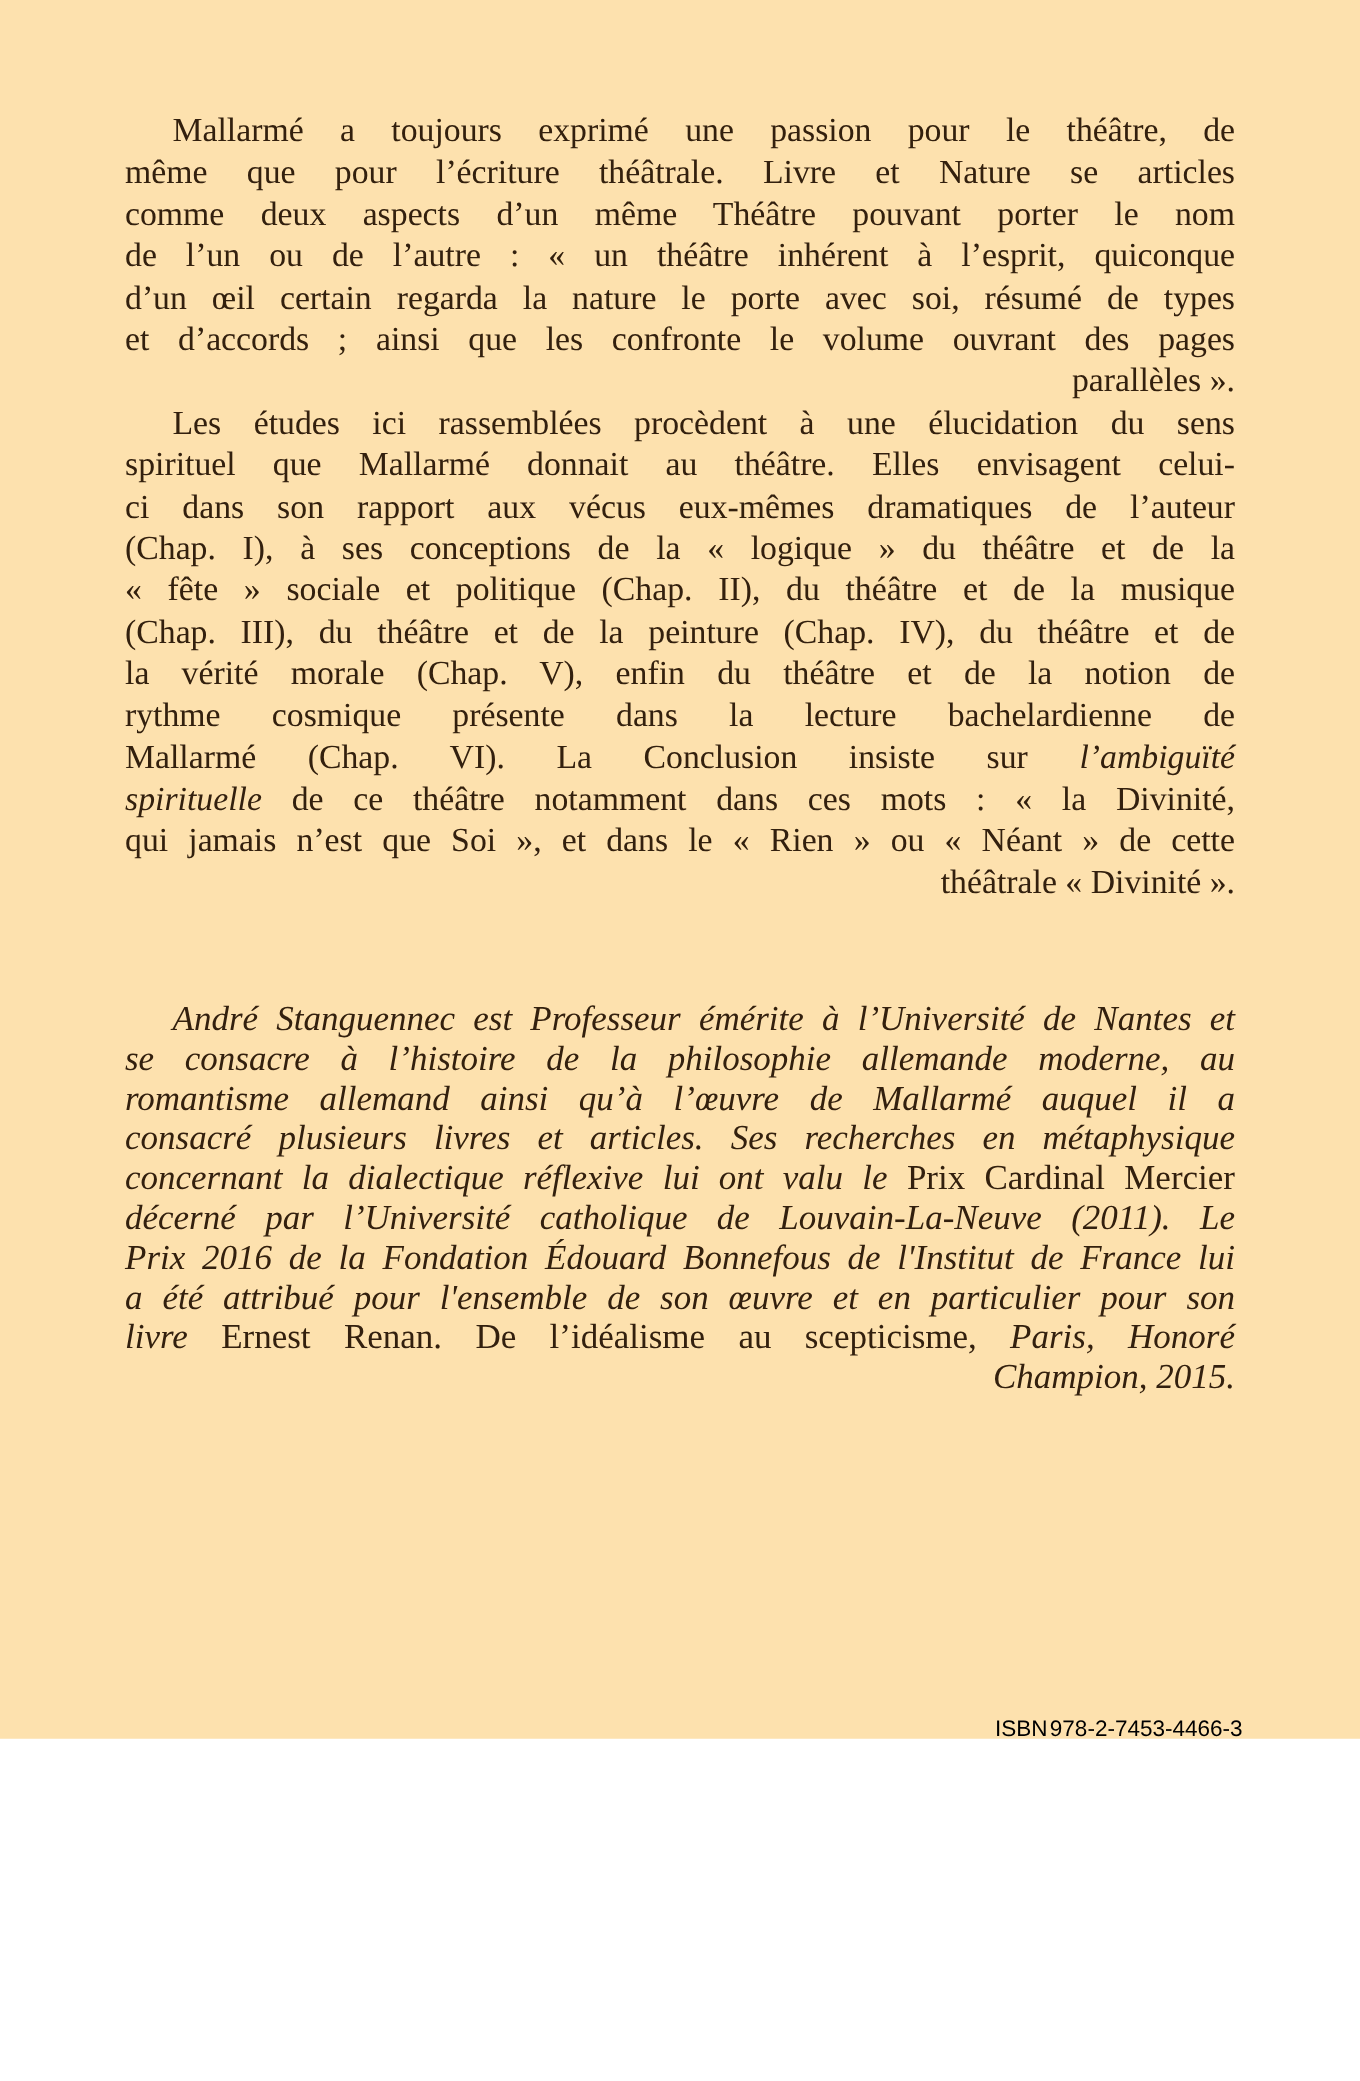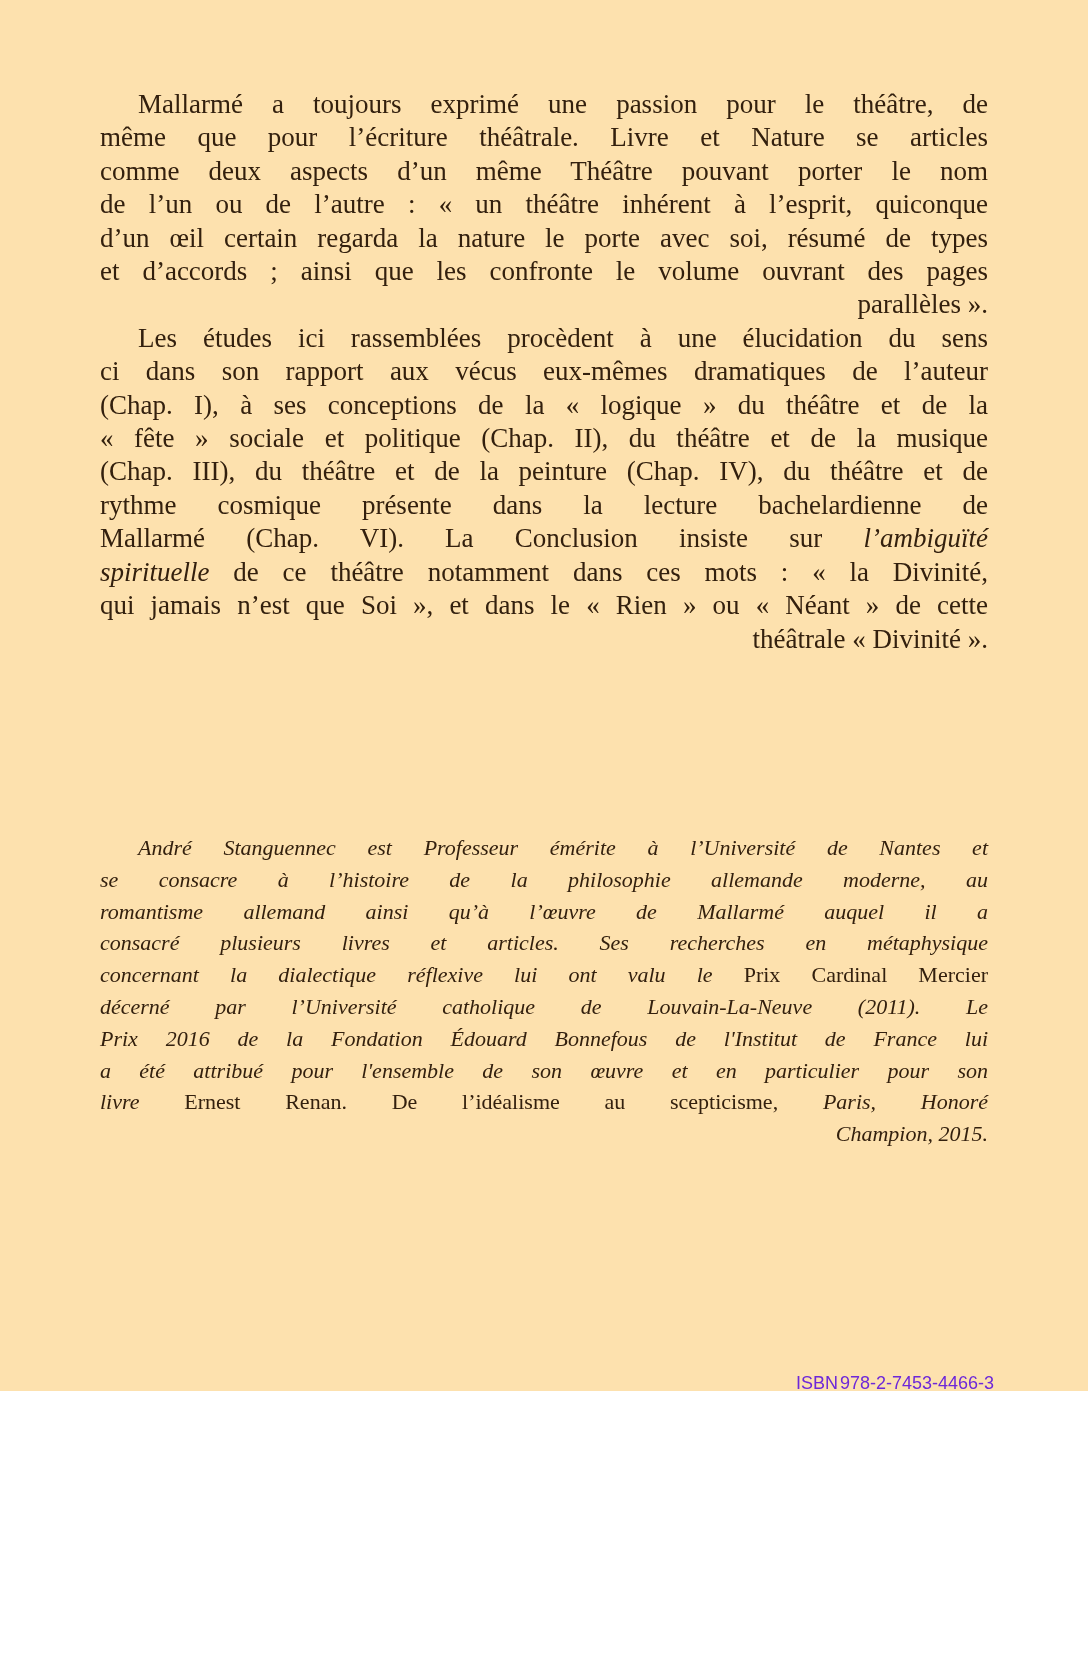--- a/index.html
+++ b/index.html
@@ -17,22 +17,22 @@
     position:absolute;
     left:100px;
     width:888px;
   }
   #synopsis{
     top:88px;
     font-size:27px;
     line-height:33.4px;
   }
   #bio{
-    top:832px;
-    font-size:22px;
+    top:800px;
+    font-size:28px;
     line-height:31.8px;
   }
   .tline{
     text-align:justify;
     text-align-last:justify;
     white-space:normal;
   }
   .tline.last{
     text-align:right;
     text-align-last:auto;
@@ -55,21 +55,21 @@
   .isbn-row{
     position:absolute;
     left:796px;
     top:1373px;
     width:198px;
     display:flex;
     justify-content:space-between;
     font-family:"Liberation Sans","DejaVu Sans",sans-serif;
     font-size:18px;
     line-height:20px;
-    color:#6d28d9;
+    color:#000000;
   }
   #barcode{
     position:absolute;
     left:796px;
     top:1394px;
   }
   .bc-digit{
     position:absolute;
     font-family:"Liberation Sans","DejaVu Sans",sans-serif;
     font-size:24px;
@@ -88,24 +88,26 @@
 
   <div id="synopsis" class="textblock">
       <div class="tline indent"><span class="seg-roman">Mallarmé a toujours exprimé une passion pour le théâtre, de</span></div>
       <div class="tline"><span class="seg-roman">même que pour l’écriture théâtrale. Livre et Nature se articles</span></div>
       <div class="tline"><span class="seg-roman">comme deux aspects d’un même Théâtre pouvant porter le nom</span></div>
       <div class="tline"><span class="seg-roman">de l’un ou de l’autre : « un théâtre inhérent à l’esprit, quiconque</span></div>
       <div class="tline"><span class="seg-roman">d’un œil certain regarda la nature le porte avec soi, résumé de types</span></div>
       <div class="tline"><span class="seg-roman">et d’accords ; ainsi que les confronte le volume ouvrant des pages</span></div>
       <div class="tline last"><span class="seg-roman">parallèles ».</span></div>
       <div class="tline indent"><span class="seg-roman">Les études ici rassemblées procèdent à une élucidation du sens</span></div>
+      <div class="tline"><span class="seg-roman">spirituel que Mallarmé donnait au théâtre. Elles envisagent celui-</span></div>
       <div class="tline"><span class="seg-roman">ci dans son rapport aux vécus eux-mêmes dramatiques de l’auteur</span></div>
       <div class="tline"><span class="seg-roman">(Chap. I), à ses conceptions de la « logique » du théâtre et de la</span></div>
       <div class="tline"><span class="seg-roman">« fête » sociale et politique (Chap. II), du théâtre et de la musique</span></div>
       <div class="tline"><span class="seg-roman">(Chap. III), du théâtre et de la peinture (Chap. IV), du théâtre et de</span></div>
+      <div class="tline"><span class="seg-roman">la vérité morale (Chap. V), enfin du théâtre et de la notion de</span></div>
       <div class="tline"><span class="seg-roman">rythme cosmique présente dans la lecture bachelardienne de</span></div>
       <div class="tline"><span class="seg-roman">Mallarmé (Chap. VI). La Conclusion insiste sur </span><span class="seg-italic">l’ambiguïté</span></div>
       <div class="tline"><span class="seg-italic">spirituelle</span><span class="seg-roman"> de ce théâtre notamment dans ces mots : « la Divinité,</span></div>
       <div class="tline"><span class="seg-roman">qui jamais n’est que Soi », et dans le « Rien » ou « Néant » de cette</span></div>
       <div class="tline last"><span class="seg-roman">théâtrale « Divinité ».</span></div>
     </div>
 
   <div id="bio" class="textblock">
       <div class="tline indent"><span class="seg-italic">André Stanguennec est Professeur émérite à l’Université de Nantes et</span></div>
       <div class="tline"><span class="seg-italic">se consacre à l’histoire de la philosophie allemande moderne, au</span></div>

